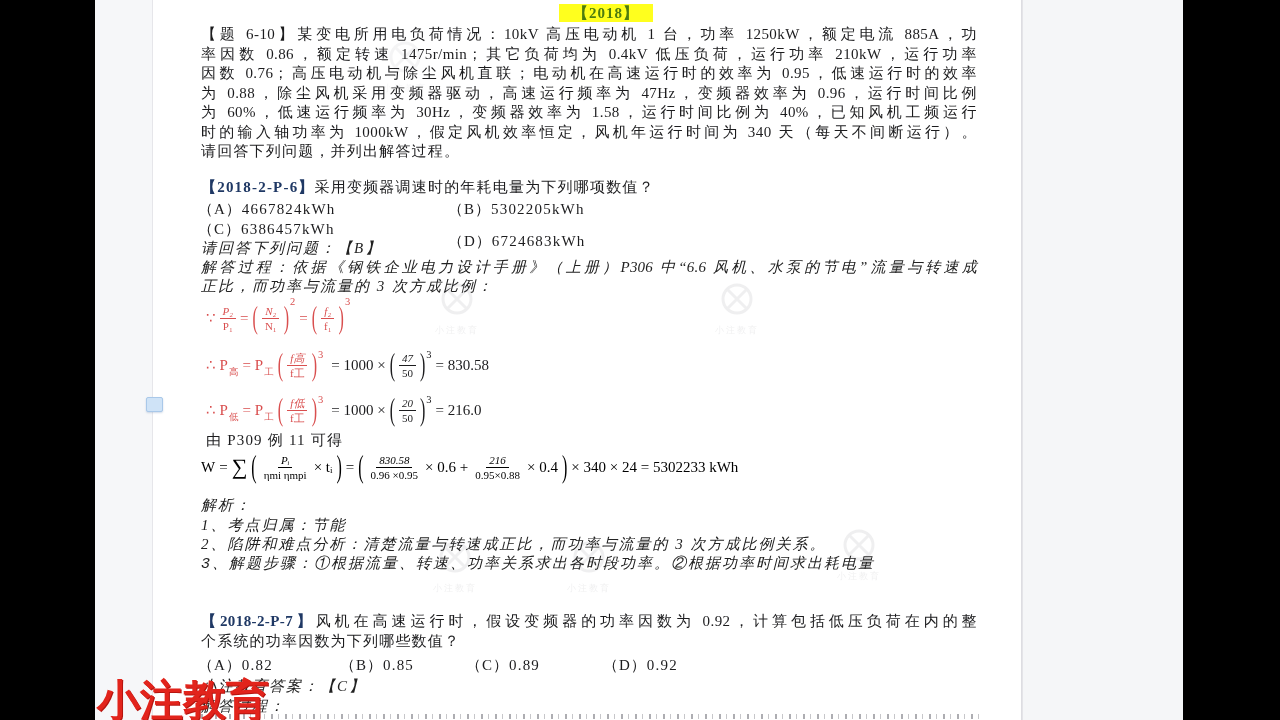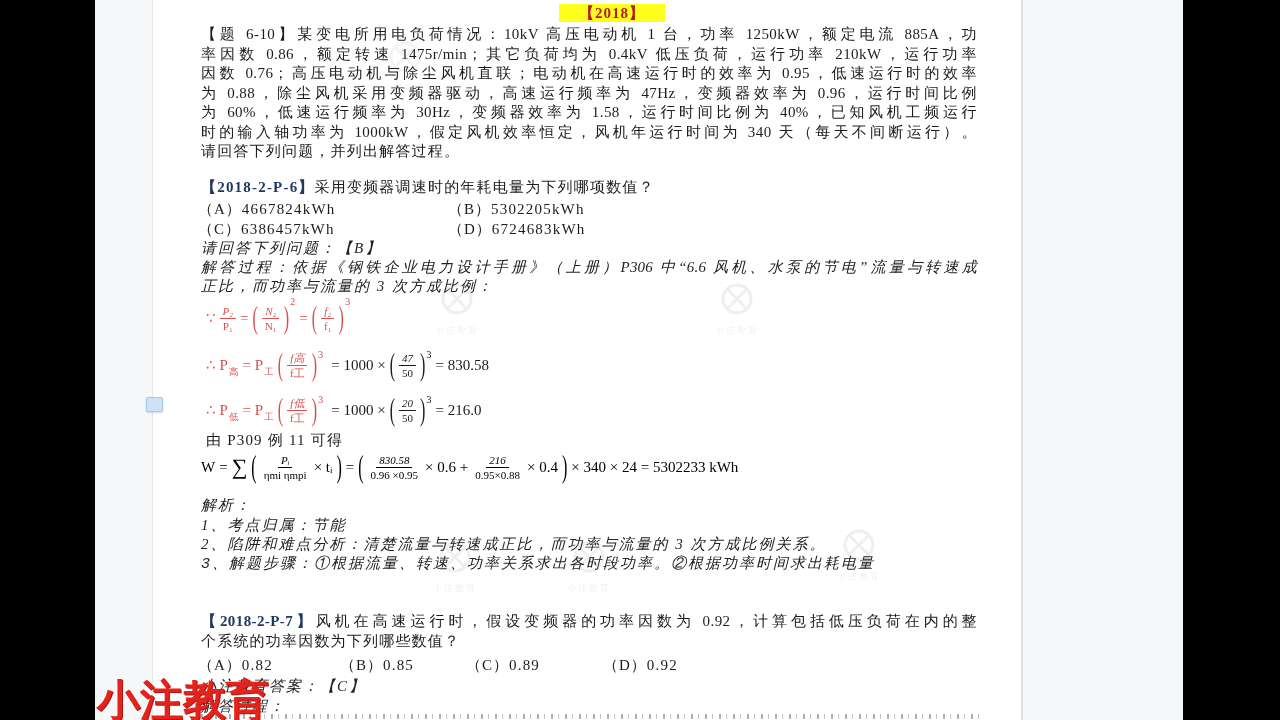--- a/index.html
+++ b/index.html
@@ -8,21 +8,21 @@
            font-family:"Liberation Serif","DejaVu Serif",serif; }
   .gutter-left  { position:absolute; left:95px;  top:0; width:57px;  height:720px; background:#f6f7f9; }
   .gutter-right { position:absolute; left:1022px; top:0; width:161px; height:720px; background:#f5f6f8; border-left:1px solid #e4e4e8; }
   #page { position:absolute; left:152px; top:0; width:870px; height:720px; background:#ffffff;
           border-left:1px solid #e6e6ea; border-right:1px solid #dddde2; }
   .abs { position:absolute; }
   .t   { font-size:15px; color:#1c1c1e; letter-spacing:1.2px; line-height:19px; white-space:nowrap; }
   .just { width:776px; text-align:justify; text-align-last:justify; white-space:normal; letter-spacing:0.4px; }
   .kai { font-style:italic; letter-spacing:2px; color:#222; }
   .lbl { color:#1f3864; font-weight:bold; }
-  .badge { background:#ffff1e; color:#b91c1c; font-weight:bold; font-size:15px; padding:1px 20px; letter-spacing:1px; }
+  .badge { background:#ffff1e; color:#4d7c0f; font-weight:bold; font-size:15px; padding:1px 14px; letter-spacing:1px; }
   .red { color:#d94f4f; }
   .dark { color:#1c1c1e; }
   
   .frow { display:flex; align-items:center; font-size:15px; }
   .frow > * { margin-right:4px; }
   .fx { display:flex; align-items:center; }
   .fx > * { margin-right:4px; }
   .frac { display:inline-flex; flex-direction:column; align-items:center; }
   .frac .fn { display:block; padding:0 3px 1px; border-bottom:1px solid currentColor; font-size:11px; line-height:12px; letter-spacing:0;font-style:italic; }
   .frac .fd { display:block; padding:1px 3px 0; font-size:11px; line-height:12px; letter-spacing:0; }
@@ -73,21 +73,21 @@
 
     <div class="abs t" style="left:45px; top:200px;">
       <span class="opt-key">（A）</span><span>4667824kWh</span>
     </div>
     <div class="abs t" style="left:295px; top:200px;">
       <span class="opt-key">（B）</span><span>5302205kWh</span>
     </div>
     <div class="abs t" style="left:45px; top:220px;">
       <span class="opt-key">（C）</span><span>6386457kWh</span>
     </div>
-    <div class="abs t" style="left:295px; top:220px;">
+    <div class="abs t" style="left:295px; top:232px;">
       <span class="opt-key">（D）</span><span>6724683kWh</span>
     </div>
 
     <div class="abs t kai" style="left:48px; top:239px;">请回答下列问题：【B】</div>
 
     <div class="abs t kai just" style="left:48px; top:258px; letter-spacing:0.2px;">解答过程：依据《钢铁企业电力设计手册》（上册）P306 中“6.6 风机、水泵的节电”流量与转速成</div>
     <div class="abs t kai" style="left:48px; top:277px;">正比，而功率与流量的 3 次方成比例：</div>
 
     <div class="abs frow red" style="left:53px; top:299px; height:38px;">
       <span>∵</span>

